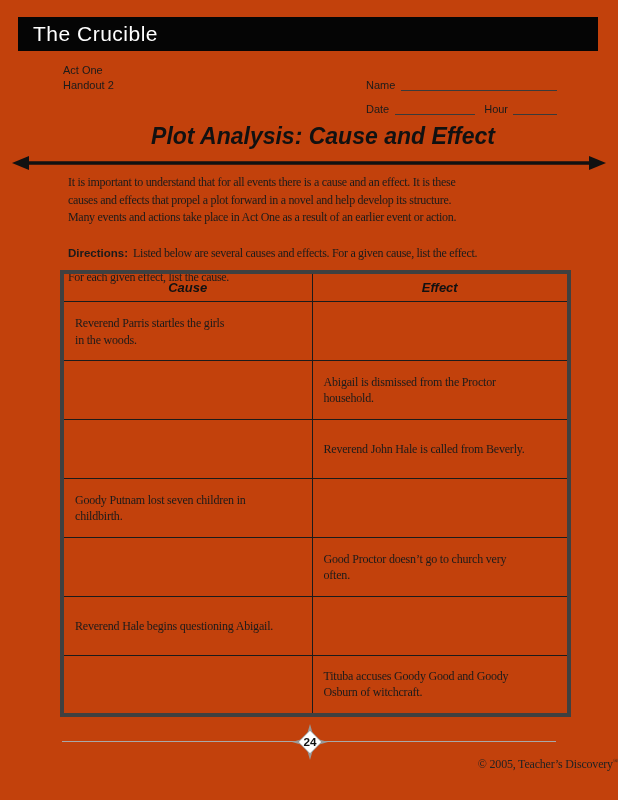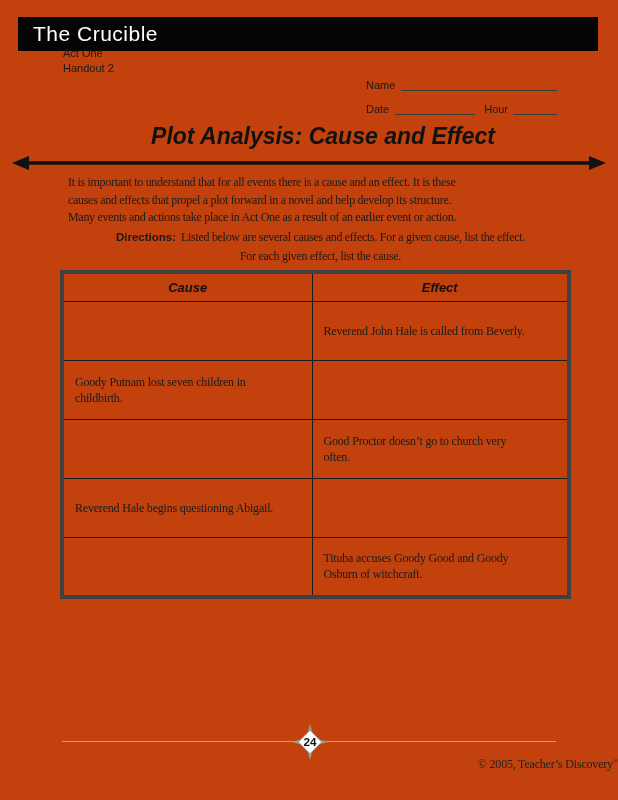--- a/index.html
+++ b/index.html
@@ -5,21 +5,21 @@
   html,body{margin:0;padding:0;background:#ffffff;}
   .page{position:relative;width:618px;height:800px;background:#c2410c;overflow:hidden;
         font-family:"Liberation Serif",serif;color:#1b1b1b;}
 
   
   .banner{position:absolute;left:18px;top:17px;width:580px;height:34px;background:#050505;}
   .banner span{display:block;padding-left:15px;line-height:34px;font-family:"Liberation Sans",sans-serif;
                font-size:21px;letter-spacing:.5px;color:#ffffff;}
 
   
-  .subhead{position:absolute;left:63px;top:46px;font-family:"Liberation Sans",sans-serif;
+  .subhead{position:absolute;left:63px;top:63px;font-family:"Liberation Sans",sans-serif;
            font-size:11px;line-height:14.5px;color:#1b1b1b;}
 
   
   .fields{position:absolute;left:366px;top:77px;width:191px;font-family:"Liberation Sans",sans-serif;
           font-size:11px;color:#1b1b1b;}
   .frow{display:flex;align-items:flex-end;height:14px;margin-bottom:10px;}
   .fline{display:inline-block;border-bottom:1.2px solid #3a3a3a;height:12px;}
   .grow{flex:1;margin-left:6px;}
   .dline{width:80px;margin-left:6px;}
   .hourlab{margin-left:9px;}
@@ -27,22 +27,22 @@
 
   
   .title{position:absolute;left:0;top:123px;width:618px;margin:0;text-align:center;
          font-family:"Liberation Sans",sans-serif;font-style:italic;font-weight:bold;font-size:23px;color:#111;padding-left:14px;}
   .arrow{position:absolute;left:12px;top:155px;}
 
   
   .prelines{white-space:pre;}
   .intro{position:absolute;left:68px;top:174px;width:505px;margin:0;
          font-size:12px;line-height:17.5px;letter-spacing:-.3px;}
-  .directions{position:absolute;left:68px;top:228px;width:505px;margin:0;
-              font-size:12px;line-height:19px;letter-spacing:-.3px;text-align:center;}
+  .directions{position:absolute;left:68px;top:241px;width:505px;margin:0;
+              font-size:12px;line-height:24px;letter-spacing:-.3px;}
   .dirlabel{font-family:"Liberation Sans",sans-serif;font-weight:bold;font-size:11.5px;
             letter-spacing:0;margin-right:5px;}
 
   
   .ce-table{position:absolute;left:60px;top:270px;width:507px;border-collapse:collapse;
             table-layout:fixed;}
   .ce-table th,.ce-table td{border:1.4px solid #1b1b1b;}
   .ce-table{border:4px solid #404040;}
   .ce-table th{height:25px;font-family:"Liberation Sans",sans-serif;font-style:italic;
                font-weight:bold;font-size:13px;text-align:center;vertical-align:middle;color:#111;}
@@ -108,20 +108,38 @@
         <col class="col-effect">
       </colgroup>
     <thead>
       <tr>
         <th>Cause</th>
         <th>Effect</th>
       </tr>
     </thead>
     <tbody>
         <tr>
+          <td class="top">
+            <div class="cell-text">Reverend Parris startles the girls
+in the woods.</div>
+          </td>
+          <td>
+            <div class="cell-text"></div>
+          </td>
+        </tr>
+        <tr>
+          <td>
+            <div class="cell-text"></div>
+          </td>
+          <td>
+            <div class="cell-text">Abigail is dismissed from the Proctor
+household.</div>
+          </td>
+        </tr>
+        <tr>
           <td>
             <div class="cell-text"></div>
           </td>
           <td>
             <div class="cell-text">Reverend John Hale is called from Beverly.</div>
           </td>
         </tr>
         <tr>
           <td>
             <div class="cell-text">Goody Putnam lost seven children in

